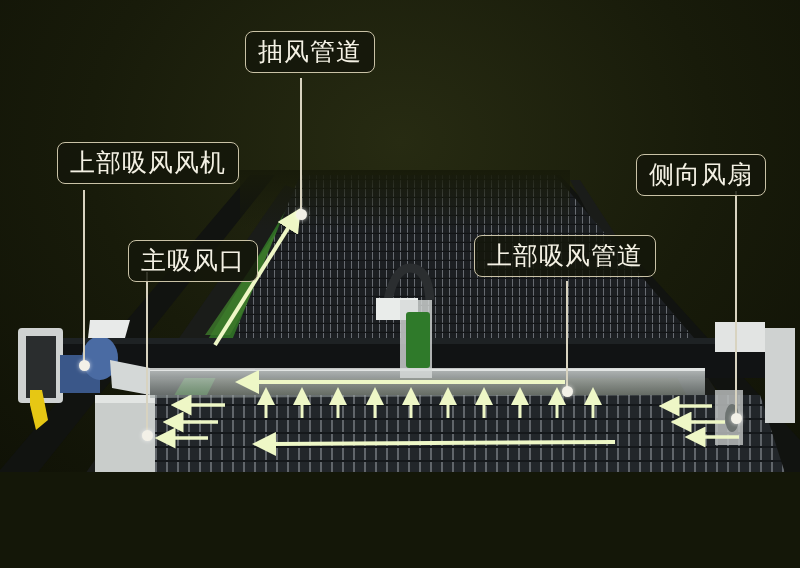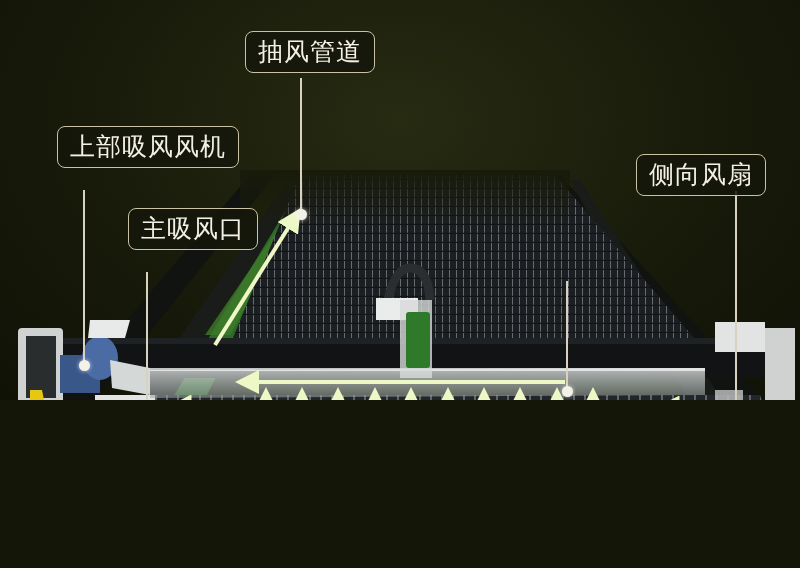--- a/index.html
+++ b/index.html
@@ -1,17 +1,17 @@
 <!DOCTYPE html>
 <html><head>
 <meta charset="utf-8">
 <style>
   html, body { margin:0; padding:0; }
   body { width:800px; height:568px; overflow:hidden; background:#141708; font-family:"DejaVu Sans", sans-serif; }
-  .stage { position:relative; width:800px; height:400px; overflow:hidden;
+  .stage { position:relative; width:800px; height:472px; overflow:hidden;
     background: radial-gradient(ellipse at 50% 30%, #272b12 0%, #181b0a 55%, #101206 100%); }
   .stage svg.scene { position:absolute; left:0; top:0; }
   .label { position:absolute; box-sizing:border-box; border:1.5px solid #c9c2a6; border-radius:8px;
     background:rgba(20,22,10,0.85); color:#f4f1e4; font-size:25px; line-height:1; padding:7px 12px 8px;
     white-space:nowrap; letter-spacing:1px; }
   .leader { position:absolute; width:1.5px; background:#d8d3c0; }
   .dot { position:absolute; width:11px; height:11px; border-radius:50%; background:#f3f1e8; margin-left:-5px; margin-top:-5px; box-shadow:0 0 4px rgba(255,255,255,0.7); }
 </style>
 </head>
 <body>
@@ -137,16 +137,17 @@
   <div class="leader" style="left:146px; top:272px; height:163px;"></div>
   <div class="dot" style="left:147px; top:435px;"></div>
 
   <div class="leader" style="left:735px; top:191px; height:226px;"></div>
   <div class="dot" style="left:736px; top:418px;"></div>
 
   <div class="leader" style="left:566px; top:281px; height:110px;"></div>
   <div class="dot" style="left:567px; top:391px;"></div>
 
   <div class="label" style="left:245px; top:31px;">抽风管道</div>
-  <div class="label" style="left:57px; top:126px;">上部吸风风机</div>
-  <div class="label" style="left:128px; top:208px;text-align:center;">主吸风口</div>
+  <div class="label" style="left:57px; top:142px;">上部吸风风机</div>
+  <div class="label" style="left:128px; top:240px;text-align:center;">主吸风口</div>
   <div class="label" style="left:636px; top:154px;">侧向风扇</div>
+  <div class="label" style="left:474px; top:235px;">上部吸风管道</div>
 </div>
 
 </body></html>

